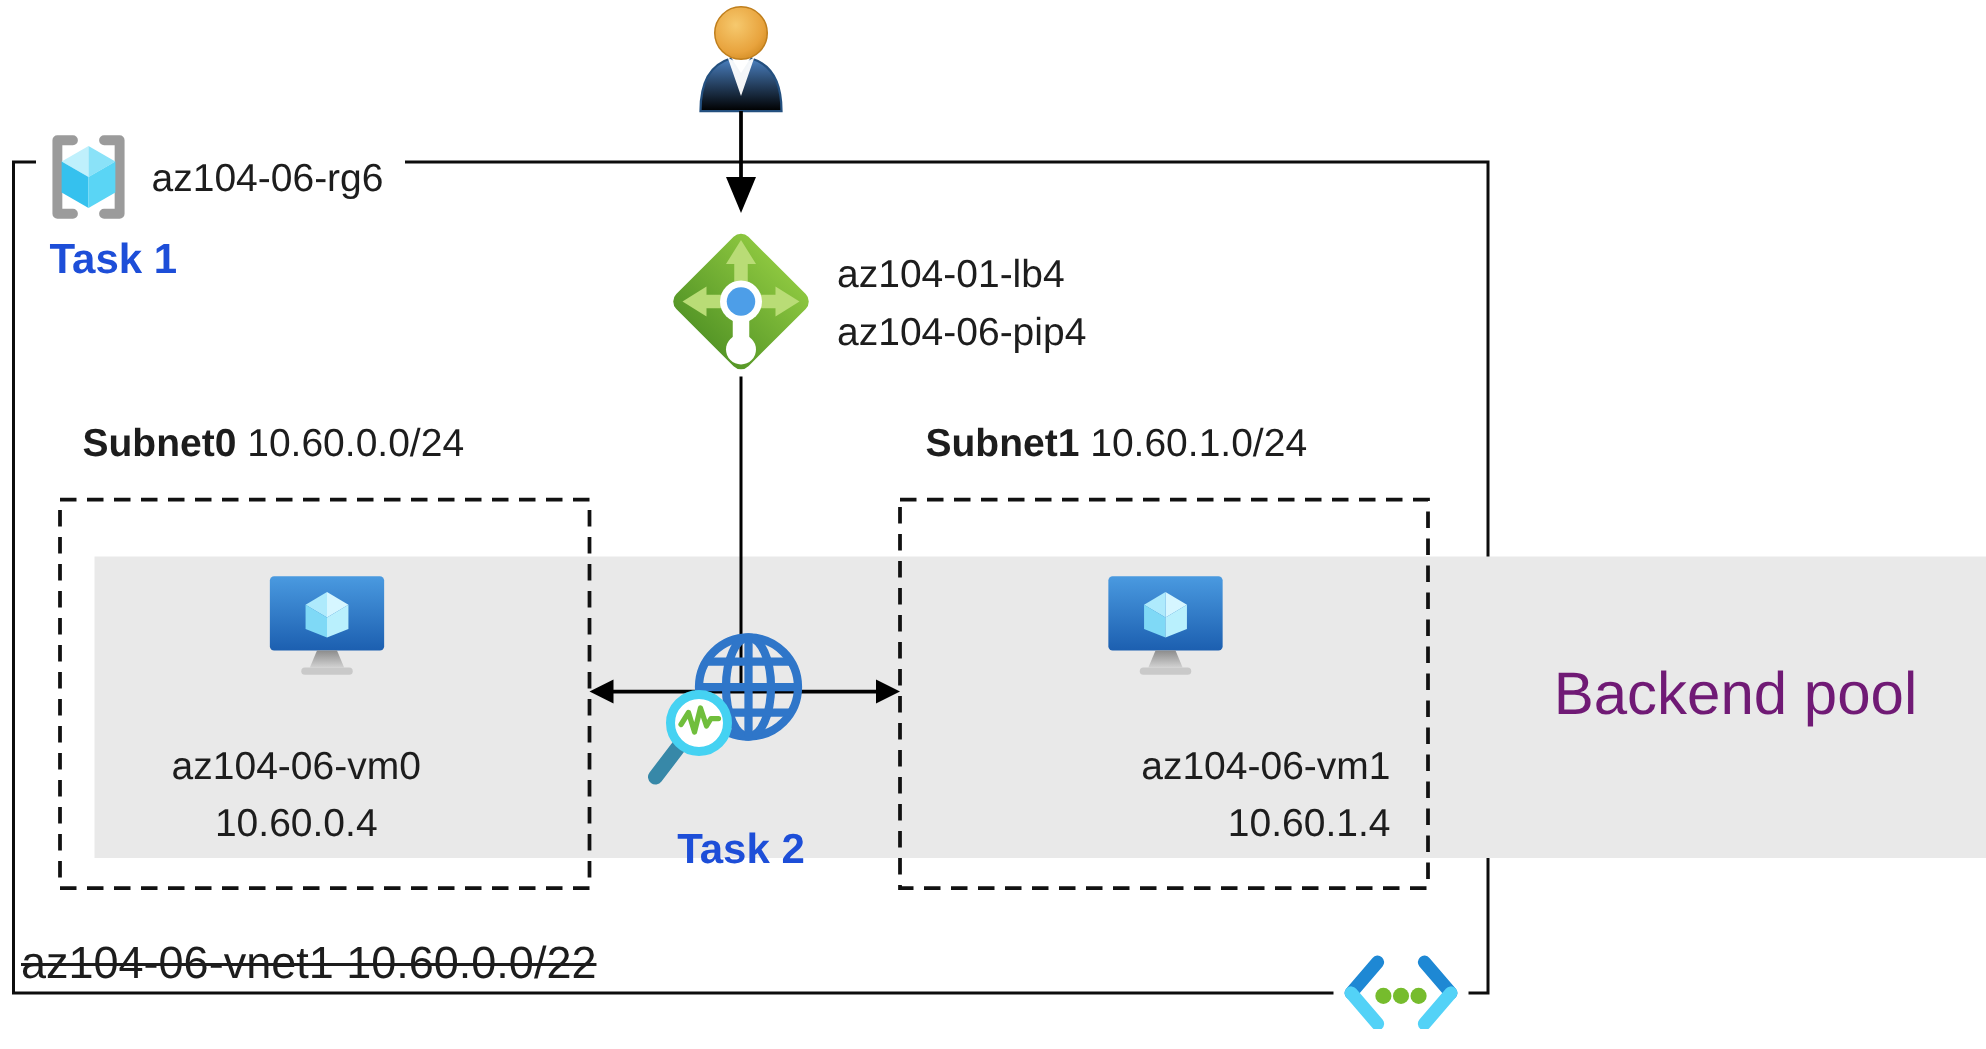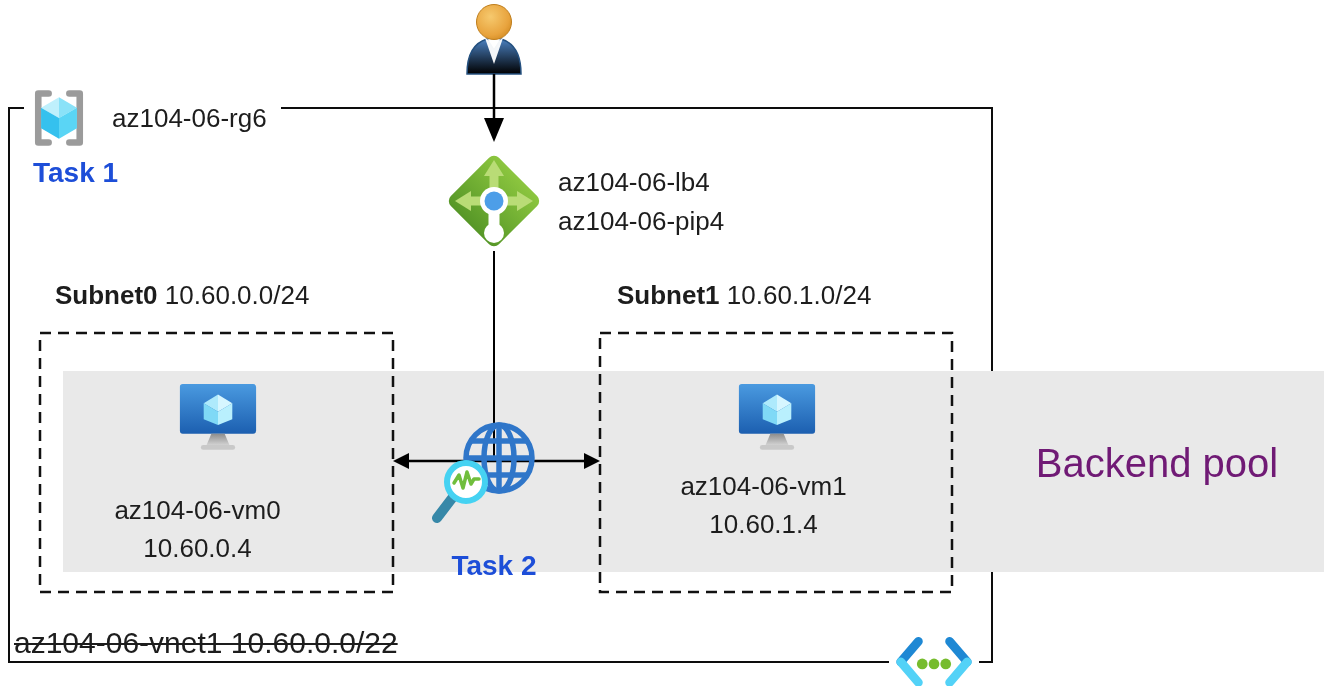--- a/index.html
+++ b/index.html
@@ -12,21 +12,21 @@
   #rg-box{left:8px;top:107px;width:985px;height:556px;border:2.5px solid #0d0d0d;box-sizing:border-box;z-index:1;}
   
   #band{left:63px;top:371px;width:1261px;height:201px;background:#e9e9e9;z-index:2;}
   .z3{z-index:3;}
   .z4{z-index:4;}
   
   .lbl{font-size:26px;line-height:30px;white-space:nowrap;color:#1d1d1d;}
   .task{font-size:28px;line-height:30px;font-weight:bold;color:#1d4ed8;white-space:nowrap;}
   .center{text-align:center;}
   .bold{font-weight:bold;}
-  #rg-header{left:24px;top:86px;height:64px;background:#ffffff;display:flex;align-items:center;gap:20px;padding:0 14px 0 2px;}
+  #rg-header{left:24px;top:86px;height:64px;background:#ffffff;display:flex;align-items:center;gap:9px;padding:0 14px 0 2px;}
   #lb-labels{left:558px;top:163px;font-size:26px;line-height:39px;white-space:nowrap;}
   .vm-caption{font-size:26px;line-height:38px;}
   #backend-label{left:1000px;top:441px;width:314px;font-size:40px;line-height:44px;color:#701a75;text-align:center;white-space:nowrap;}
   #vnet-label{left:14px;top:629px;font-size:30px;line-height:28px;text-decoration:line-through;text-decoration-thickness:2px;white-space:nowrap;}
   
   .vline{width:2.5px;background:#000;}
   #vnet-icon-wrap{left:889px;top:634px;width:90px;height:54px;background:#fff;display:flex;align-items:center;justify-content:center;}
 </style>
 </head>
 <body>
@@ -88,21 +88,21 @@
     <polygon points="13,52 29,42 29,62" fill="#b9dc76"></polygon>
     <line x1="52" y1="52" x2="77" y2="52" stroke="#b9dc76" stroke-width="9"></line>
     <polygon points="91,52 75,42 75,62" fill="#b9dc76"></polygon>
     <rect x="46.5" y="52" width="11" height="32" fill="#ffffff"></rect>
     <circle cx="52" cy="84" r="10" fill="#ffffff"></circle>
     <circle cx="52" cy="52" r="14" fill="#ffffff"></circle>
     <circle cx="52" cy="52" r="9.5" fill="#4d9ee8"></circle>
   </svg>
 
   <div class="abs z3" id="lb-labels">
-    <div>az104-06-lb4</div>
+    <div>az104-01-lb4</div>
     <div>az104-06-pip4</div>
   </div>
 
   <div class="abs z3 vline" style="left:492.5px;top:251px;height:211px;"></div>
 
   <svg class="abs z3" style="left:391px;top:449px;" width="211" height="24" viewBox="0 0 211 24">
     <line x1="12" y1="12" x2="199" y2="12" stroke="#000" stroke-width="2.5"></line>
     <polygon points="2,12 18,4 18,20" fill="#000"></polygon>
     <polygon points="209,12 193,4 193,20" fill="#000"></polygon>
   </svg>
@@ -169,21 +169,21 @@
     <circle cx="38" cy="27" r="19" fill="#ffffff" stroke="#45d2f2" stroke-width="6"></circle>
     <polyline points="26,28 31,20 35,33 39,17 43,29 46,24 51,24" fill="none" stroke="#70be3c" stroke-width="3.5" stroke-linecap="round" stroke-linejoin="round"></polyline>
   </svg>
 
   <div class="abs z3 task center" style="left:394px;top:535px;width:200px;margin-top:16px;">Task 2</div>
 
   <div class="abs z3 vm-caption center" style="left:40px;top:491px;width:315px;">
     <div>az104-06-vm0</div>
     <div>10.60.0.4</div>
   </div>
-  <div class="abs z3 vm-caption center" style="left:600px;top:467px;width:327px;">
+  <div class="abs z3 vm-caption center" style="left:600px;top:491px;width:327px;text-align:right;">
     <div>az104-06-vm1</div>
     <div>10.60.1.4</div>
   </div>
 
   <div class="abs z3" id="backend-label">Backend pool</div>
 
   <div class="abs z3" id="vnet-label">az104-06-vnet1 10.60.0.0/22</div>
 
   <div class="abs z4" id="vnet-icon-wrap">
     <svg width="86" height="50" viewBox="0 0 88 50">

